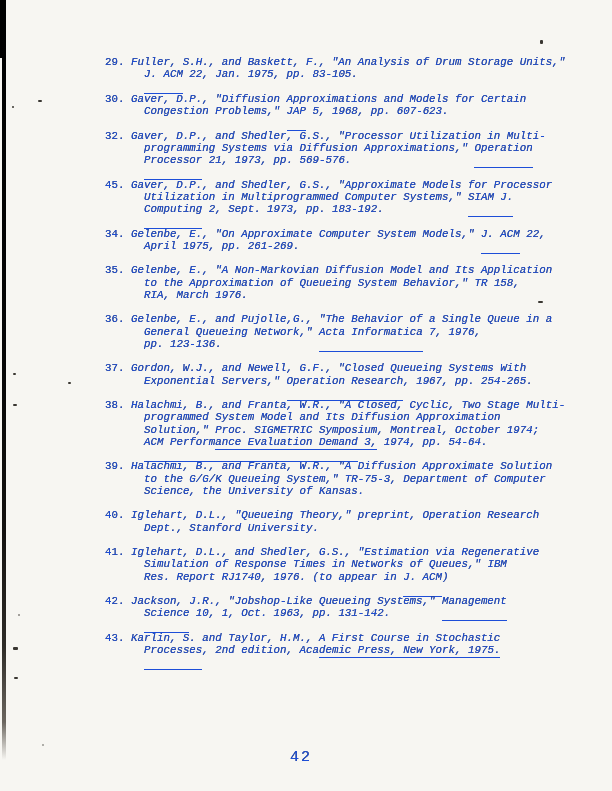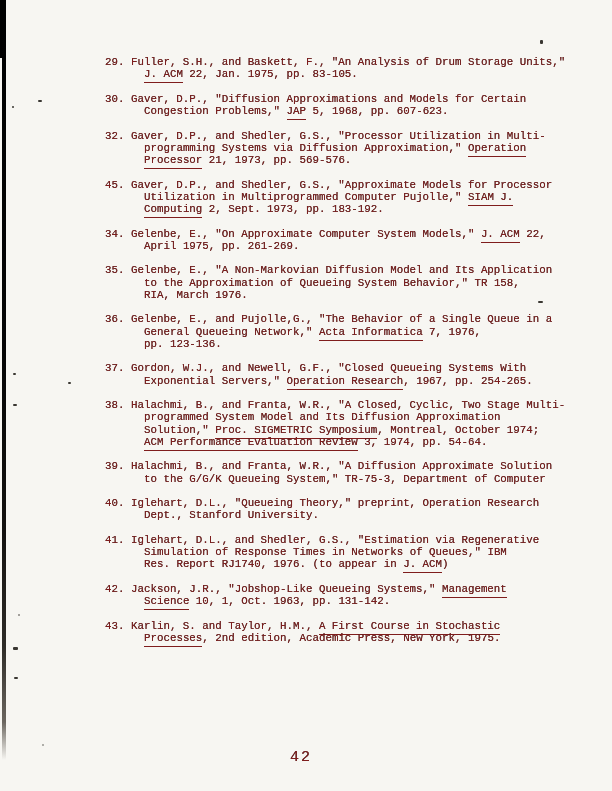--- a/index.html
+++ b/index.html
@@ -8,21 +8,21 @@
     background: #e8e8e8;
   }
   .page {
     position: relative;
     width: 612px;
     height: 791px;
     margin: 0 auto;
     background: #f7f6f2;
     overflow: hidden;
     font-family: "Liberation Mono", "DejaVu Sans Mono", monospace;
-    color: #7f1d1d;
+    color: #1d4ed8;
   }
   
   .binding-streak {
     position: absolute;
     left: 2px;
     top: 0;
     width: 4px;
     height: 760px;
     background: linear-gradient(180deg,
       #000 0%, #050505 45%, #141210 70%,
@@ -51,26 +51,26 @@
     text-shadow: 0 0 0.3px rgba(31,29,26,0.85);
   }
   .ref {
     display: flex;
     margin-bottom: 12.25px;
   }
   .ref-num {
     flex: 0 0 26px;
     white-space: pre;
   }
-  .ref-body { flex: 1 1 auto; }
+  .ref-body { flex: 1 1 auto; font-style: italic; }
   .ref-line { white-space: pre; }
   .ref-line.cont { padding-left: 13px; }
   .u {
     border-bottom: 1px solid currentColor;
-    padding-bottom: 2px;
+    padding-bottom: 13px;
   }
   .pageno {
     position: absolute;
     left: 290px;
     top: 749px;
     font-size: 15px;
     letter-spacing: 2px;
     text-shadow: 0 0 0.3px rgba(31,29,26,0.85);
   }
 </style>
@@ -106,29 +106,29 @@
         <span class="ref-num">30.</span>
         <div class="ref-body">
           <div class="ref-line"><span>Gaver, D.P., "Diffusion Approximations and Models for Certain</span></div>
           <div class="ref-line cont"><span>Congestion Problems," </span><span class="u">JAP</span><span> 5, 1968, pp. 607-623.</span></div>
         </div>
       </div>
       <div class="ref">
         <span class="ref-num">32.</span>
         <div class="ref-body">
           <div class="ref-line"><span>Gaver, D.P., and Shedler, G.S., "Processor Utilization in Multi-</span></div>
-          <div class="ref-line cont"><span>programming Systems via Diffusion Approximation," </span><span class="u">Operation</span></div>
+          <div class="ref-line cont"><span>programming Systems via Diffusion Approximations," </span><span class="u">Operation</span></div>
           <div class="ref-line cont"><span class="u">Processor</span><span> 21, 1973, pp. 569-576.</span></div>
         </div>
       </div>
       <div class="ref">
         <span class="ref-num">45.</span>
         <div class="ref-body">
           <div class="ref-line"><span>Gaver, D.P., and Shedler, G.S., "Approximate Models for Processor</span></div>
-          <div class="ref-line cont"><span>Utilization in Multiprogrammed Computer Pujolle," </span><span class="u">SIAM J.</span></div>
+          <div class="ref-line cont"><span>Utilization in Multiprogrammed Computer Systems," </span><span class="u">SIAM J.</span></div>
           <div class="ref-line cont"><span class="u">Computing</span><span> 2, Sept. 1973, pp. 183-192.</span></div>
         </div>
       </div>
       <div class="ref">
         <span class="ref-num">34.</span>
         <div class="ref-body">
           <div class="ref-line"><span>Gelenbe, E., "On Approximate Computer System Models," </span><span class="u">J. ACM</span><span> 22,</span></div>
           <div class="ref-line cont"><span>April 1975, pp. 261-269.</span></div>
         </div>
       </div>
@@ -154,28 +154,29 @@
           <div class="ref-line"><span>Gordon, W.J., and Newell, G.F., "Closed Queueing Systems With</span></div>
           <div class="ref-line cont"><span>Exponential Servers," </span><span class="u">Operation Research</span><span>, 1967, pp. 254-265.</span></div>
         </div>
       </div>
       <div class="ref">
         <span class="ref-num">38.</span>
         <div class="ref-body">
           <div class="ref-line"><span>Halachmi, B., and Franta, W.R., "A Closed, Cyclic, Two Stage Multi-</span></div>
           <div class="ref-line cont"><span>programmed System Model and Its Diffusion Approximation</span></div>
           <div class="ref-line cont"><span>Solution," </span><span class="u">Proc. SIGMETRIC Symposium</span><span>, Montreal, October 1974;</span></div>
-          <div class="ref-line cont"><span class="u">ACM Performance Evaluation Review</span><span> 3, 1974, pp. 54-64.</span></div>
+          <div class="ref-line cont"><span class="u">ACM Performance Evaluation Demand</span><span> 3, 1974, pp. 54-64.</span></div>
         </div>
       </div>
       <div class="ref">
         <span class="ref-num">39.</span>
         <div class="ref-body">
           <div class="ref-line"><span>Halachmi, B., and Franta, W.R., "A Diffusion Approximate Solution</span></div>
           <div class="ref-line cont"><span>to the G/G/K Queueing System," TR-75-3, Department of Computer</span></div>
+          <div class="ref-line cont"><span>Science, the University of Kansas.</span></div>
         </div>
       </div>
       <div class="ref">
         <span class="ref-num">40.</span>
         <div class="ref-body">
           <div class="ref-line"><span>Iglehart, D.L., "Queueing Theory," preprint, Operation Research</span></div>
           <div class="ref-line cont"><span>Dept., Stanford University.</span></div>
         </div>
       </div>
       <div class="ref">

